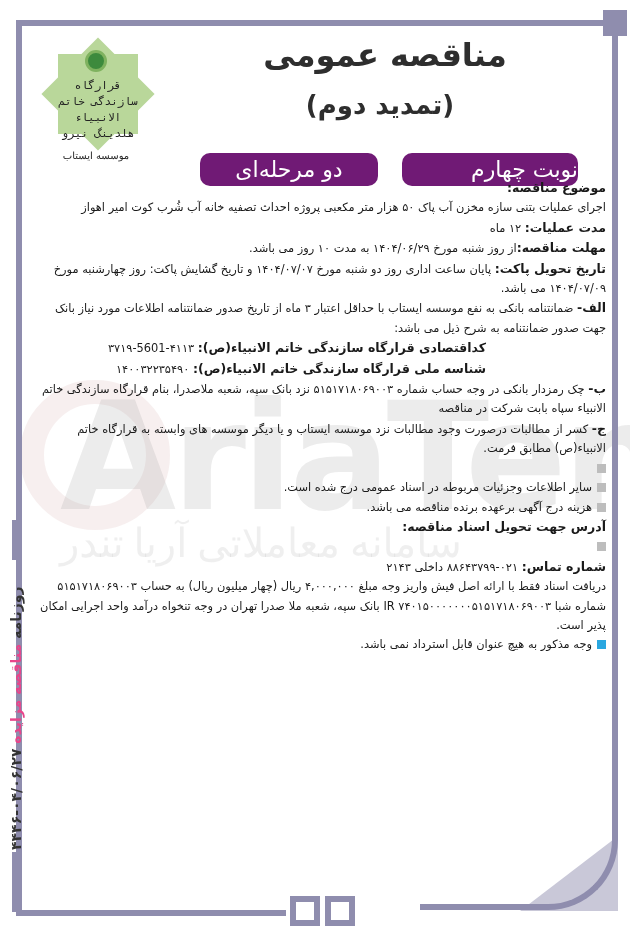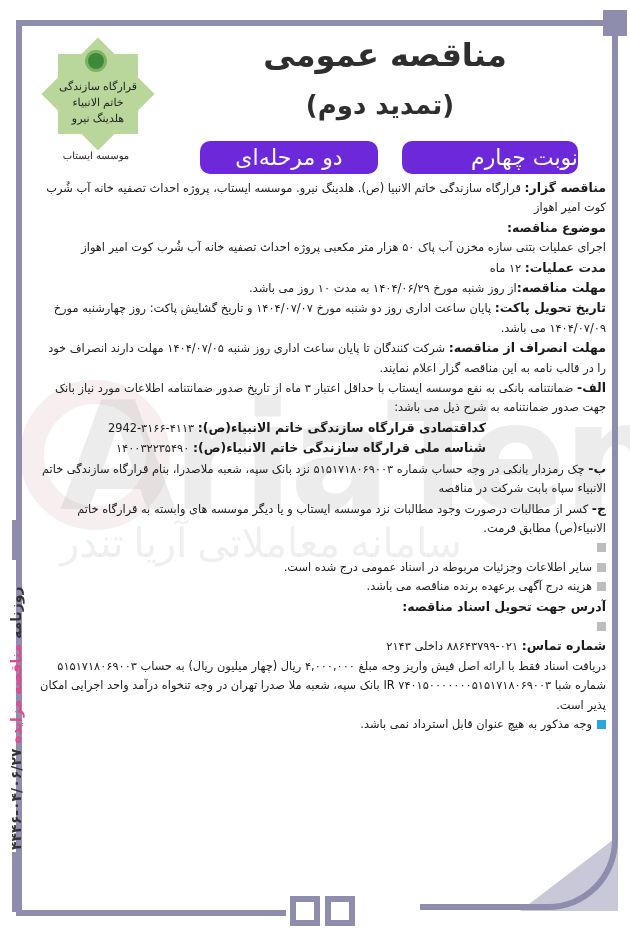--- a/index.html
+++ b/index.html
@@ -17,31 +17,31 @@
     .frame-curve-fill { position: absolute; left: 520px; top: 836px; width: 98px; height: 75px; background: #c9c8d8;
       clip-path: polygon(100% 0, 100% 100%, 0 100%); }
     .deco-sq { position: absolute; top: 896px; width: 30px; height: 30px; border: 6px solid #8f8dae; background: #fff; }
 
     
     .logo { position: absolute; left: 42px; top: 38px; width: 112px; height: 112px; }
     .logo .star1, .logo .star2 { position: absolute; left: 16px; top: 16px; width: 80px; height: 80px; background: #b9d79a; }
     .logo .star2 { transform: rotate(45deg); }
     .logo .emblem { position: absolute; left: 43px; top: 12px; width: 22px; height: 22px; border-radius: 50%; background: #3d8a3d;
       border: 3px solid #7fb25f; }
-    .logo .calli { position: absolute; left: 14px; top: 40px; width: 84px; text-align: center; font-family: Liberation Sans, sans-serif;
+    .logo .calli { position: absolute; left: 14px; top: 40px; width: 84px; text-align: center; font-family: Liberation Mono, monospace;
       font-size: 11px; line-height: 16px; color: #222; direction: rtl; }
     .logo-caption { position: absolute; left: 56px; top: 150px; width: 80px; text-align: center; font-family: "DejaVu Serif", serif;
       font-size: 10px; color: #222; direction: rtl; }
 
     
     .title { position: absolute; left: 210px; top: 36px; width: 350px; text-align: center; direction: rtl;
       font-family: "DejaVu Sans", sans-serif; font-weight: bold; font-size: 32px; color: #2e2e2e; letter-spacing: -1px; }
     .subtitle { position: absolute; left: 280px; top: 90px; width: 200px; text-align: center; direction: rtl;
       font-weight: bold; font-size: 26px; color: #2e2e2e; }
-    .pill { position: absolute; top: 141px; height: 33px; border-radius: 10px; background: #6d28d9; color: #ffffff;
+    .pill { position: absolute; top: 153px; height: 33px; border-radius: 10px; background: #701a75; color: #ffffff;
       font-size: 22px; text-align: center; line-height: 33px; direction: rtl; }
 
     
     .content { position: absolute; left: 36px; top: 178px; width: 570px; direction: rtl; text-align: right;
       font-family: "DejaVu Sans", sans-serif; font-size: 11.4px; line-height: 19.4px; color: #1a1a1a; }
     .content p { margin: 0; }
     .content b { font-weight: bold; font-size: 12.5px; }
     .center-block { padding-right: 120px; }
     .bullet { display: inline-block; width: 9px; height: 9px; background: #bdbdbd; margin-left: 5px; vertical-align: middle; }
     .bullet.blue { background: #2aa7e0; }
@@ -88,30 +88,28 @@
   </div>
 </div>
 <div class="logo-caption">موسسه ایستاب</div>
 
 <div class="title">مناقصه عمومی</div>
 <div class="subtitle">(تمدید دوم)</div>
 <div class="pill" style="left:402px;width:176px;text-align:right;">نوبت چهارم</div>
 <div class="pill" style="left:200px;width:178px;">دو مرحله‌ای</div>
 
 <div class="content">
-  <p><b>مناقصه گزار:</b> <span>قرارگاه سازندگی خاتم الانبیا (ص). هلدینگ نیرو. موسسه ایستاب، پروژه احداث تصفیه خانه آب شُرب کوت امیر اهواز</span></p>
   <p><b>موضوع مناقصه:</b></p>
   <p>اجرای عملیات بتنی سازه مخزن آب پاک ۵۰ هزار متر مکعبی پروژه احداث تصفیه خانه آب شُرب کوت امیر اهواز</p>
   <p><b>مدت عملیات:</b> <span>۱۲ ماه</span></p>
   <p><b>مهلت مناقصه:</b><span>از روز شنبه مورخ ۱۴۰۴/۰۶/۲۹ به مدت ۱۰ روز می باشد.</span></p>
   <p><b>تاریخ تحویل پاکت:</b> <span>پایان ساعت اداری روز دو شنبه مورخ ۱۴۰۴/۰۷/۰۷ و تاریخ گشایش پاکت: روز چهارشنبه مورخ ۱۴۰۴/۰۷/۰۹ می باشد.</span></p>
-  <p><b>مهلت انصراف از مناقصه:</b> <span>شرکت کنندگان تا پایان ساعت اداری روز شنبه ۱۴۰۴/۰۷/۰۵ مهلت دارند انصراف خود را در قالب نامه به این مناقصه گزار اعلام نمایند.</span></p>
   <p><b>الف-</b> <span>ضمانتنامه بانکی به نفع موسسه ایستاب با حداقل اعتبار ۳ ماه از تاریخ صدور ضمانتنامه اطلاعات مورد نیاز بانک جهت صدور ضمانتنامه به شرح ذیل می باشد:</span></p>
   <div class="center-block">
-    <p><b>کداقتصادی قرارگاه سازندگی خاتم الانبیاء(ص):</b> <span>۴۱۱۳-۳۱۶۶-2942</span></p>
+    <p><b>کداقتصادی قرارگاه سازندگی خاتم الانبیاء(ص):</b> <span>۴۱۱۳-5601-۳۷۱۹</span></p>
     <p><b>شناسه ملی قرارگاه سازندگی خاتم الانبیاء(ص):</b> <span>۱۴۰۰۳۲۲۳۵۴۹۰</span></p>
   </div>
   <p><b>ب-</b> <span>چک رمزدار بانکی در وجه حساب شماره ۵۱۵۱۷۱۸۰۶۹۰۰۳ نزد بانک سپه، شعبه ملاصدرا، بنام قرارگاه سازندگی خاتم الانبیاء سپاه بابت شرکت در مناقصه</span></p>
   <p><b>ج-</b> <span>کسر از مطالبات درصورت وجود مطالبات نزد موسسه ایستاب و یا دیگر موسسه های وابسته به قرارگاه خاتم الانبیاء(ص) مطابق فرمت.</span></p>
   <p><span class="bullet"></span></p>
   <p><span class="bullet"></span><span>سایر اطلاعات وجزئیات مربوطه در اسناد عمومی درج شده است.</span></p>
   <p><span class="bullet"></span><span>هزینه درج آگهی برعهده برنده مناقصه می باشد.</span></p>
   <p><b>آدرس جهت تحویل اسناد مناقصه:</b></p>
   <p><span class="bullet"></span></p>
   <p><b>شماره تماس:</b> <span>۰۲۱-۸۸۶۴۳۷۹۹ داخلی ۲۱۴۳</span></p>

